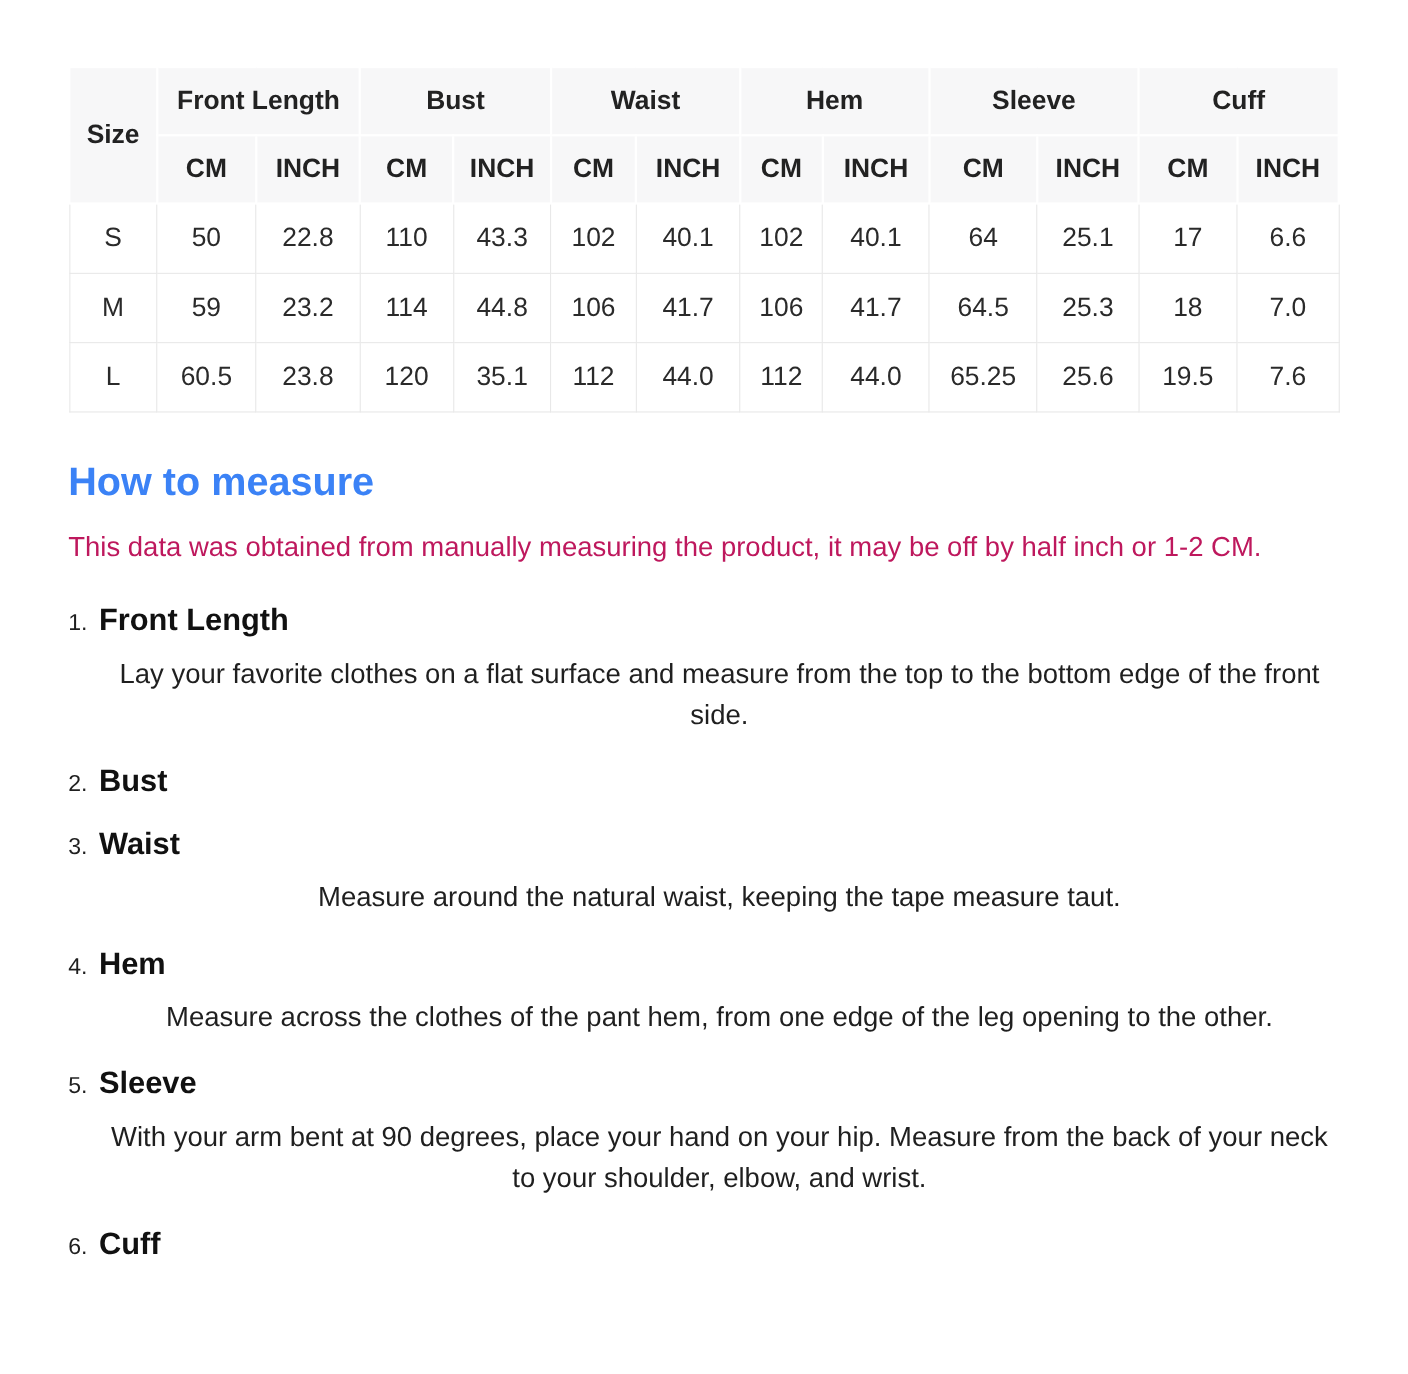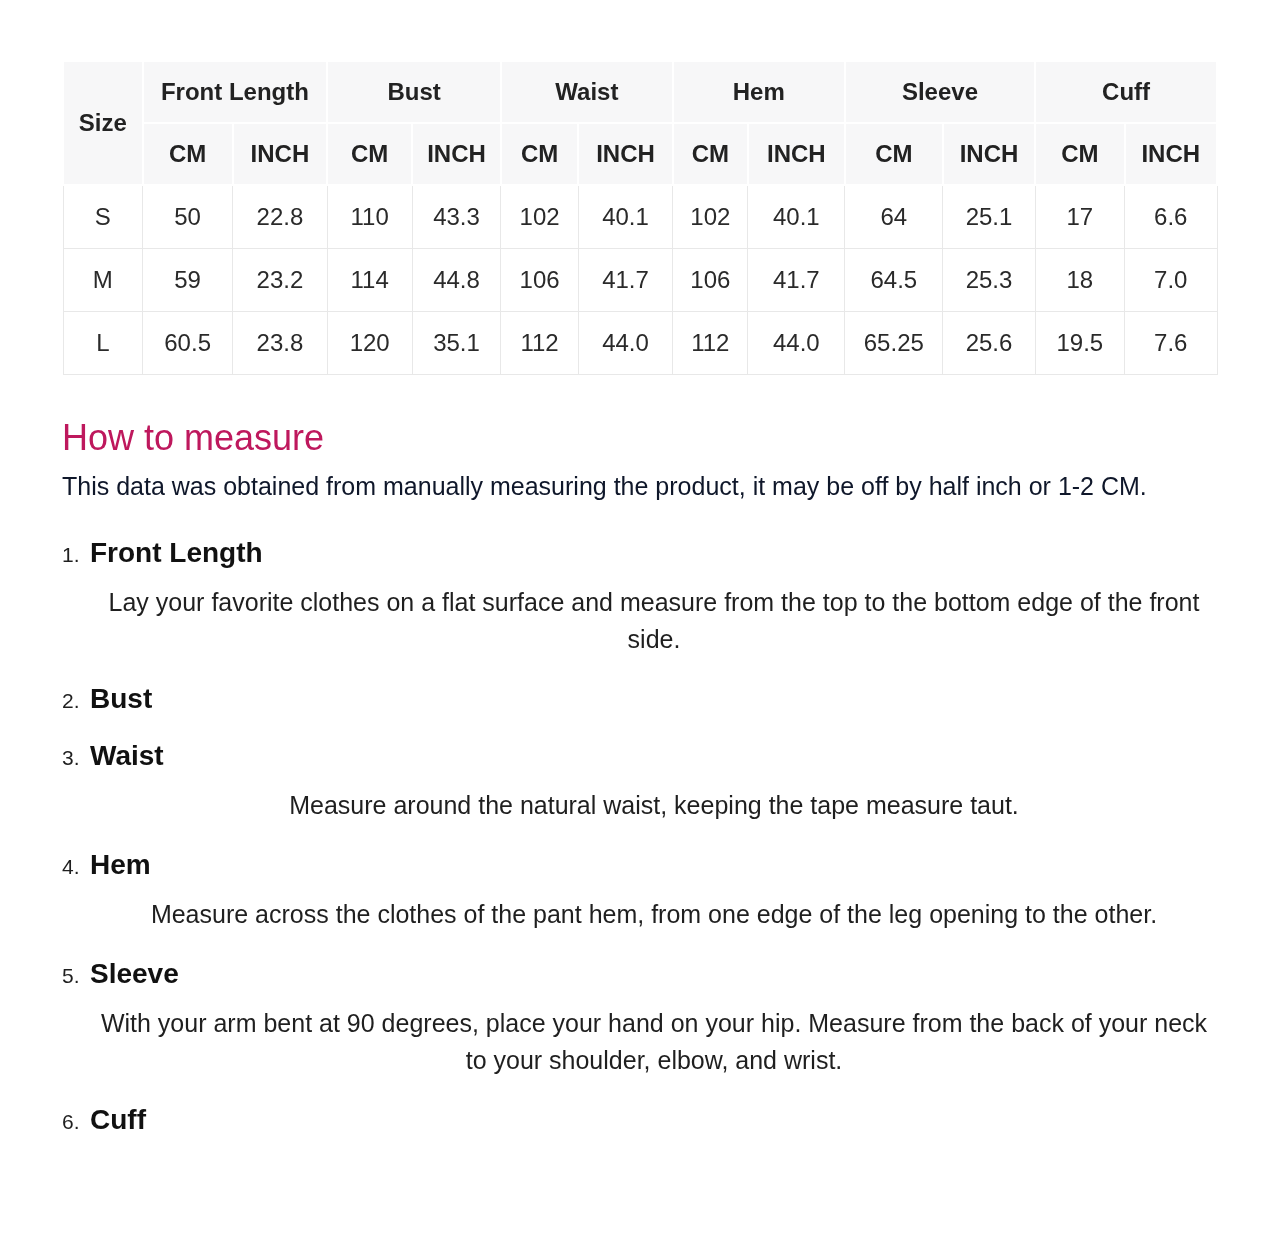--- a/index.html
+++ b/index.html
@@ -43,29 +43,29 @@
     vertical-align: middle;
     height: 63px;
     color: #2a2a2a;
     font-weight: normal;
   }
 
   
   h2.htm-heading {
     margin-top: 42px;
     font-size: 36px;
-    font-weight: normal;
-    color: #be185d;
+    font-weight: bold;
+    color: #3b82f6;
     letter-spacing: 0;
   }
   p.htm-intro {
-    margin-top: 9px;
+    margin-top: 20px;
     font-size: 25px;
     line-height: 37px;
-    color: #0f172a;
+    color: #be185d;
   }
   ol.htm-steps {
     list-style: none;
     margin-top: 32px;
   }
   ol.htm-steps li { margin-bottom: 25px; }
   .step-head { display: flex; align-items: baseline; }
   .step-num {
     display: inline-block;
     width: 28px;

